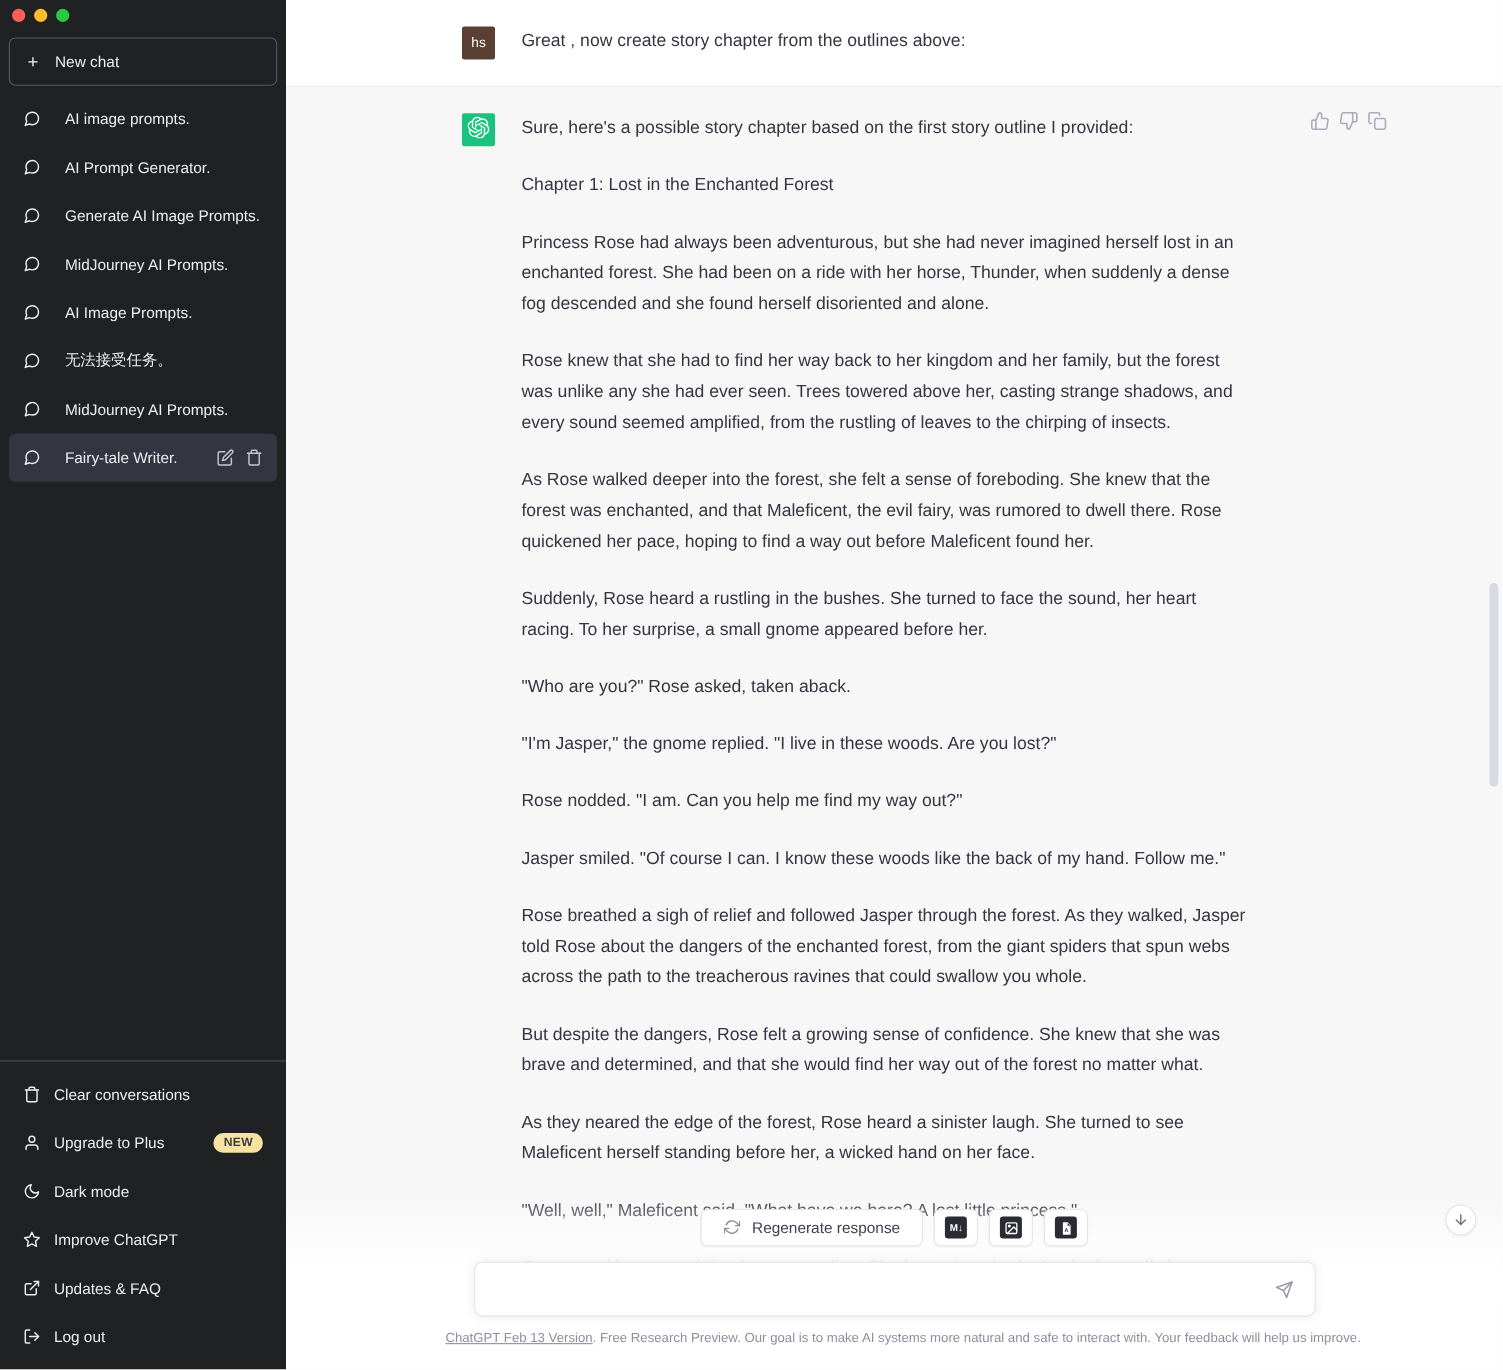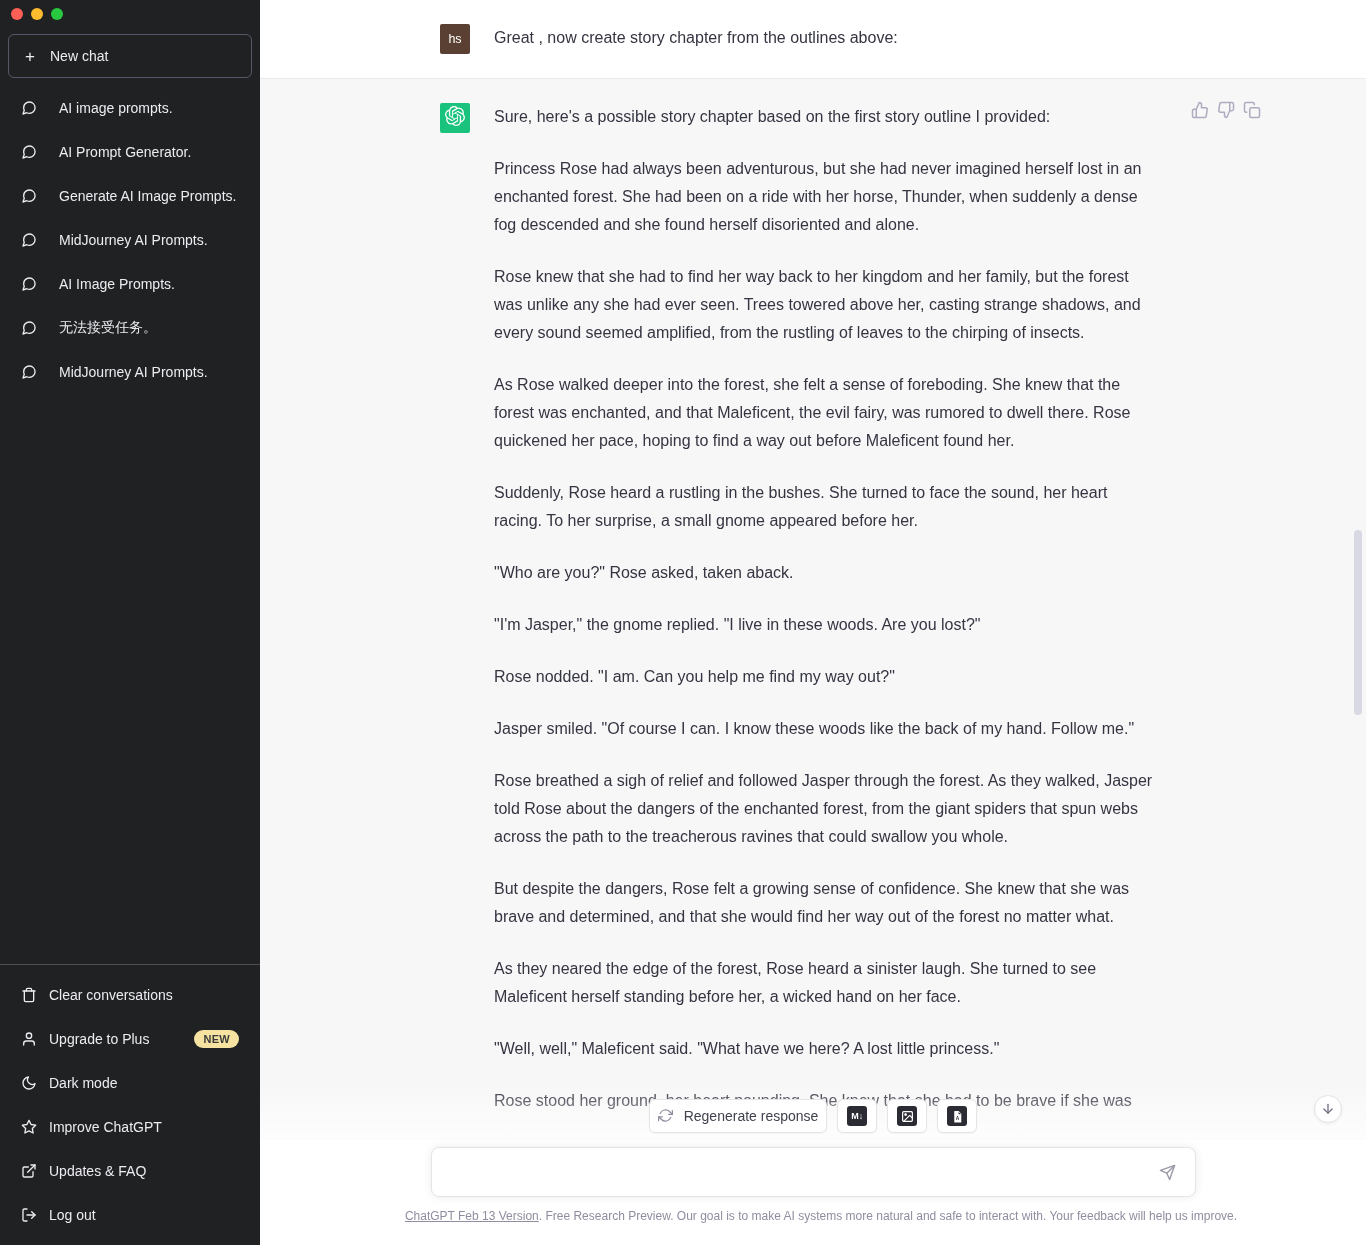--- a/index.html
+++ b/index.html
@@ -69,21 +69,21 @@
 
   .msgrow { width: 100%; display: flex; justify-content: center; }
   .msgrow.user { background: #ffffff; }
   .msgrow.assistant { background: #f7f7f8; border-top: 1px solid #ebebeb; border-bottom: 1px solid #ebebeb; }
   .msginner {
     width: 100%; max-width: 1106px;
     display: flex; gap: 24px;
     padding: 24px 0 24px 160px;
     position: relative;
   }
-  .avatar { width: 30px; height: 30px; border-radius: 2px; flex-shrink: 0; display: flex; align-items: center; justify-content: center; margin-left: 20px; }
+  .avatar { width: 30px; height: 30px; border-radius: 2px; flex-shrink: 0; display: flex; align-items: center; justify-content: center; }
   .avatar.user { background: #5a4032; color: #fff; font-size: 12.5px; }
   .avatar.bot { background: #19c37d; }
   .bubble { flex: 1; max-width: 660px; color: #343541; font-size: 16px; line-height: 28px; }
   .bubble p { margin-bottom: 24px; }
   .bubble p:last-child { margin-bottom: 0; }
   .msg-actions { position: absolute; right: 105px; top: 22px; display: flex; gap: 8px; }
   .act-btn { width: 18px; height: 18px; color: #acacbe; cursor: pointer; }
 
   .fade-tail { color: #343541; }
 
@@ -95,21 +95,21 @@
     position: absolute; left: 0; right: 0; bottom: 0; height: 160px;
     background: linear-gradient(to bottom, rgba(255,255,255,0) 0%, #ffffff 42%, #ffffff 100%);
     pointer-events: none;
   }
   .toolbar {
     position: absolute; bottom: 112px; left: 0; right: 0;
     display: flex; justify-content: center; gap: 10px; pointer-events: auto;
   }
   .regen {
     background: #ffffff; border: 1px solid #e5e5e5; border-radius: 6px;
-    height: 34px; display: flex; align-items: center; gap: 10px; padding: 0 8px;
+    height: 34px; display: flex; align-items: center; gap: 10px; padding: 0 20px;
     font-size: 14px; color: #40414f; cursor: pointer;
     box-shadow: 0 1px 2px rgba(0,0,0,.04);
   }
   .exp-btn {
     background: #ffffff; border: 1px solid #e5e5e5; border-radius: 6px;
     width: 40px; height: 34px; display: flex; align-items: center; justify-content: center;
     cursor: pointer; box-shadow: 0 1px 2px rgba(0,0,0,.04);
   }
   .exp-sq { width: 20px; height: 20px; border-radius: 3px; background: #2b2b33; display: flex; align-items: center; justify-content: center; color: #fff; font-size: 9px; font-weight: bold; }
 
@@ -209,20 +209,42 @@
           </span>
         <span class="conv-label">无法接受任务。</span>
       </div>
       <div class="conv">
         <span class="icn">
             <svg width="16" height="16" viewBox="0 0 24 24" fill="none" stroke="#ececf1" stroke-width="2" stroke-linecap="round" stroke-linejoin="round">
               <path d="M21 11.5a8.38 8.38 0 0 1-.9 3.8 8.5 8.5 0 0 1-7.6 4.7 8.38 8.38 0 0 1-3.8-.9L3 21l1.9-5.7a8.38 8.38 0 0 1-.9-3.8 8.5 8.5 0 0 1 4.7-7.6 8.38 8.38 0 0 1 3.8-.9h.5a8.48 8.48 0 0 1 8 8v.5z"></path>
             </svg>
           </span>
         <span class="conv-label">MidJourney AI Prompts.</span>
+      </div>
+      <div class="conv active">
+        <span class="icn">
+            <svg width="16" height="16" viewBox="0 0 24 24" fill="none" stroke="#ececf1" stroke-width="2" stroke-linecap="round" stroke-linejoin="round">
+              <path d="M21 11.5a8.38 8.38 0 0 1-.9 3.8 8.5 8.5 0 0 1-7.6 4.7 8.38 8.38 0 0 1-3.8-.9L3 21l1.9-5.7a8.38 8.38 0 0 1-.9-3.8 8.5 8.5 0 0 1 4.7-7.6 8.38 8.38 0 0 1 3.8-.9h.5a8.48 8.48 0 0 1 8 8v.5z"></path>
+            </svg>
+          </span>
+        <span class="conv-label">Fairy-tale Writer.</span>
+        <span class="conv-actions">
+          <span class="icn">
+              <svg width="16" height="16" viewBox="0 0 24 24" fill="none" stroke="#c5c5d2" stroke-width="2" stroke-linecap="round" stroke-linejoin="round">
+                <path d="M11 4H4a2 2 0 0 0-2 2v14a2 2 0 0 0 2 2h14a2 2 0 0 0 2-2v-7"></path>
+                <path d="M18.5 2.5a2.12 2.12 0 0 1 3 3L12 15l-4 1 1-4 9.5-9.5z"></path>
+              </svg>
+            </span>
+          <span class="icn">
+              <svg width="16" height="16" viewBox="0 0 24 24" fill="none" stroke="#c5c5d2" stroke-width="2" stroke-linecap="round" stroke-linejoin="round">
+                <polyline points="3 6 5 6 21 6"></polyline>
+                <path d="M19 6v14a2 2 0 0 1-2 2H7a2 2 0 0 1-2-2V6m3 0V4a2 2 0 0 1 2-2h4a2 2 0 0 1 2 2v2"></path>
+              </svg>
+            </span>
+        </span>
       </div>
     </div>
 
     <div class="sidebar-footer">
       <div class="foot-item">
         <span class="icn">
             <svg width="16" height="16" viewBox="0 0 24 24" fill="none" stroke="#ececf1" stroke-width="2" stroke-linecap="round" stroke-linejoin="round">
               <polyline points="3 6 5 6 21 6"></polyline>
               <path d="M19 6v14a2 2 0 0 1-2 2H7a2 2 0 0 1-2-2V6m3 0V4a2 2 0 0 1 2-2h4a2 2 0 0 1 2 2v2"></path>
             </svg>
@@ -295,20 +317,21 @@
         <div class="msginner">
           <div class="avatar bot">
             <span>
               <svg width="20" height="20" viewBox="0 0 24 24" fill="#ffffff">
                   <path d="M22.28 9.82a5.98 5.98 0 0 0-.52-4.91 6.05 6.05 0 0 0-6.51-2.9A6 6 0 0 0 4.98 4.18a5.98 5.98 0 0 0-3.998 2.9 6.05 6.05 0 0 0 .743 7.1 5.98 5.98 0 0 0 .51 4.91 6.05 6.05 0 0 0 6.51 2.9A5.98 5.98 0 0 0 13.26 24a6.06 6.06 0 0 0 5.77-4.21 5.99 5.99 0 0 0 4-2.9 6.06 6.06 0 0 0-.75-7.07zM13.26 22.43a4.48 4.48 0 0 1-2.88-1.04l.14-.08 4.78-2.76a.79.79 0 0 0 .39-.68v-6.74l2.02 1.17a.07.07 0 0 1 .04.05v5.58a4.5 4.5 0 0 1-4.5 4.5zM3.6 18.3a4.47 4.47 0 0 1-.54-3.01l.14.09 4.79 2.76a.77.77 0 0 0 .78 0l5.84-3.37v2.33a.08.08 0 0 1-.03.06l-4.84 2.8a4.5 4.5 0 0 1-6.14-1.65zM2.34 7.9a4.48 4.48 0 0 1 2.35-1.97V11.6a.77.77 0 0 0 .38.67l5.82 3.36-2.02 1.17a.07.07 0 0 1-.07 0L3.96 14a4.5 4.5 0 0 1-1.62-6.1zm16.6 3.86L13.1 8.38 15.12 7.2a.07.07 0 0 1 .07 0l4.84 2.79a4.49 4.49 0 0 1-.68 8.1v-5.67a.78.78 0 0 0-.4-.66zm2.01-3.02l-.14-.09-4.78-2.79a.78.78 0 0 0-.79 0L9.41 9.23V6.9a.07.07 0 0 1 .03-.06l4.84-2.79a4.5 4.5 0 0 1 6.68 4.66zM8.31 12.86l-2.02-1.16a.08.08 0 0 1-.04-.06V6.07a4.5 4.5 0 0 1 7.38-3.45l-.14.08L8.71 5.46a.79.79 0 0 0-.4.68zm1.1-2.36l2.6-1.5 2.6 1.5v3l-2.6 1.5-2.6-1.5z"></path>
                 </svg>
             </span>
           </div>
           <div class="bubble">
             <p>Sure, here's a possible story chapter based on the first story outline I provided:</p>
+            <p>Chapter 1: Lost in the Enchanted Forest</p>
             <p>Princess Rose had always been adventurous, but she had never imagined herself lost in an enchanted forest. She had been on a ride with her horse, Thunder, when suddenly a dense fog descended and she found herself disoriented and alone.</p>
             <p>Rose knew that she had to find her way back to her kingdom and her family, but the forest was unlike any she had ever seen. Trees towered above her, casting strange shadows, and every sound seemed amplified, from the rustling of leaves to the chirping of insects.</p>
             <p>As Rose walked deeper into the forest, she felt a sense of foreboding. She knew that the forest was enchanted, and that Maleficent, the evil fairy, was rumored to dwell there. Rose quickened her pace, hoping to find a way out before Maleficent found her.</p>
             <p>Suddenly, Rose heard a rustling in the bushes. She turned to face the sound, her heart racing. To her surprise, a small gnome appeared before her.</p>
             <p>"Who are you?" Rose asked, taken aback.</p>
             <p>"I'm Jasper," the gnome replied. "I live in these woods. Are you lost?"</p>
             <p>Rose nodded. "I am. Can you help me find my way out?"</p>
             <p>Jasper smiled. "Of course I can. I know these woods like the back of my hand. Follow me."</p>
             <p>Rose breathed a sigh of relief and followed Jasper through the forest. As they walked, Jasper told Rose about the dangers of the enchanted forest, from the giant spiders that spun webs across the path to the treacherous ravines that could swallow you whole.</p>
             <p>But despite the dangers, Rose felt a growing sense of confidence. She knew that she was brave and determined, and that she would find her way out of the forest no matter what.</p>

